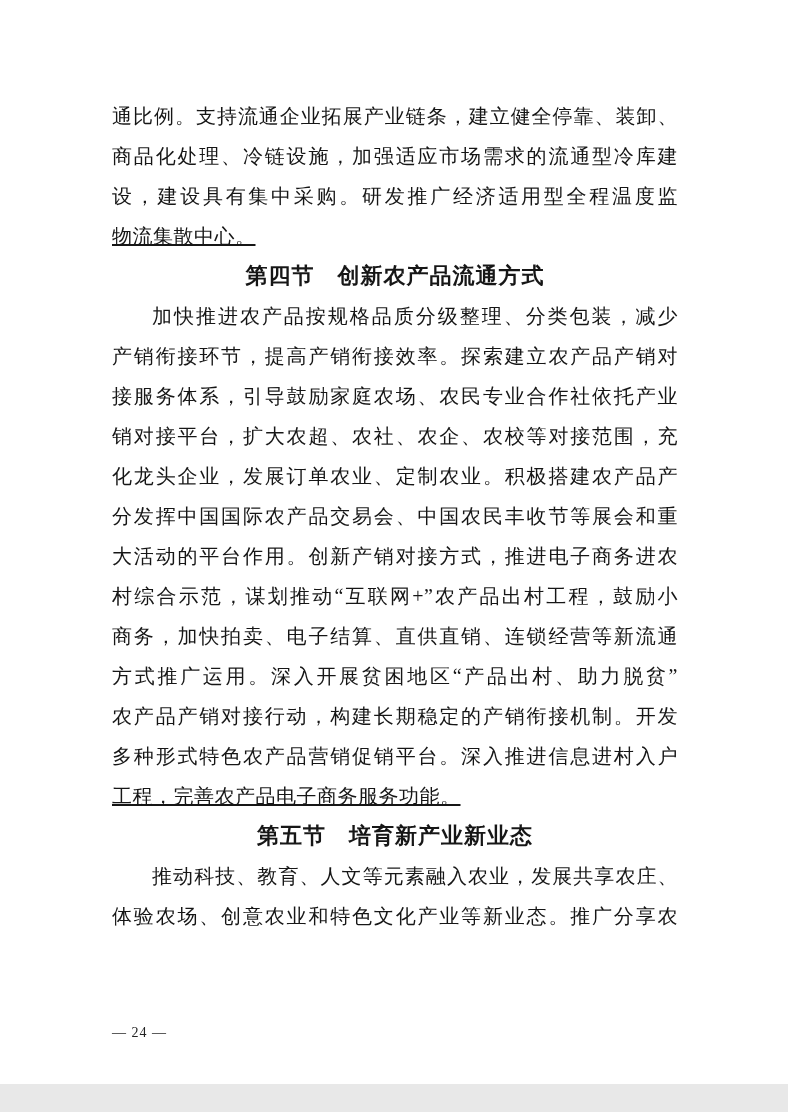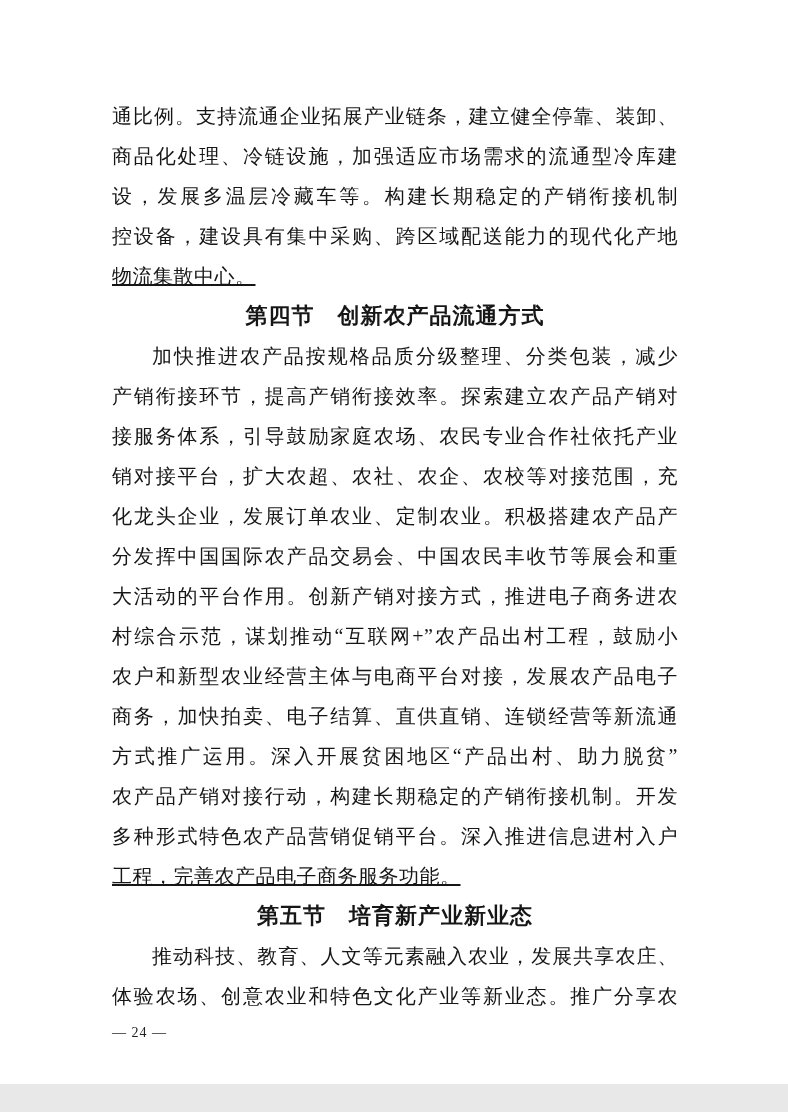--- a/index.html
+++ b/index.html
@@ -62,35 +62,33 @@
   }
 </style>
 </head>
 <body>
 
 <div class="page">
   <div class="column">
 
     <div class="line">通比例。支持流通企业拓展产业链条，建立健全停靠、装卸、</div>
     <div class="line">商品化处理、冷链设施，加强适应市场需求的流通型冷库建</div>
-    <div class="line">设，发展多温层冷藏车等。构建长期稳定的产销衔接机制</div>
-    <div class="line">控设备，建设具有集中采购、跨区域配送能力的现代化产地</div>
+    <div class="line">设，建设具有集中采购。研发推广经济适用型全程温度监</div>
     <div class="line line--end">物流集散中心。</div>
 
     <div class="heading">第四节　创新农产品流通方式</div>
 
     <div class="line line--indent">加快推进农产品按规格品质分级整理、分类包装，减少</div>
     <div class="line">产销衔接环节，提高产销衔接效率。探索建立农产品产销对</div>
     <div class="line">接服务体系，引导鼓励家庭农场、农民专业合作社依托产业</div>
     <div class="line">销对接平台，扩大农超、农社、农企、农校等对接范围，充</div>
     <div class="line">化龙头企业，发展订单农业、定制农业。积极搭建农产品产</div>
     <div class="line">分发挥中国国际农产品交易会、中国农民丰收节等展会和重</div>
     <div class="line">大活动的平台作用。创新产销对接方式，推进电子商务进农</div>
     <div class="line">村综合示范，谋划推动“互联网+”农产品出村工程，鼓励小</div>
-    <div class="line">农户和新型农业经营主体与电商平台对接，发展农产品电子</div>
     <div class="line">商务，加快拍卖、电子结算、直供直销、连锁经营等新流通</div>
     <div class="line">方式推广运用。深入开展贫困地区“产品出村、助力脱贫”</div>
     <div class="line">农产品产销对接行动，构建长期稳定的产销衔接机制。开发</div>
     <div class="line">多种形式特色农产品营销促销平台。深入推进信息进村入户</div>
     <div class="line line--end">工程，完善农产品电子商务服务功能。</div>
 
     <div class="heading">第五节　培育新产业新业态</div>
 
     <div class="line line--indent">推动科技、教育、人文等元素融入农业，发展共享农庄、</div>
     <div class="line">体验农场、创意农业和特色文化产业等新业态。推广分享农</div>

